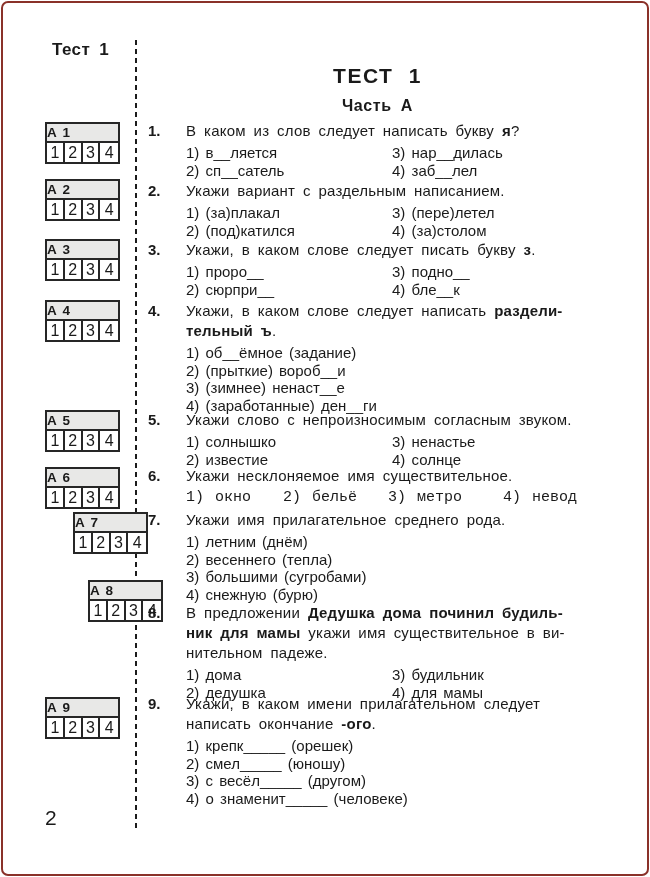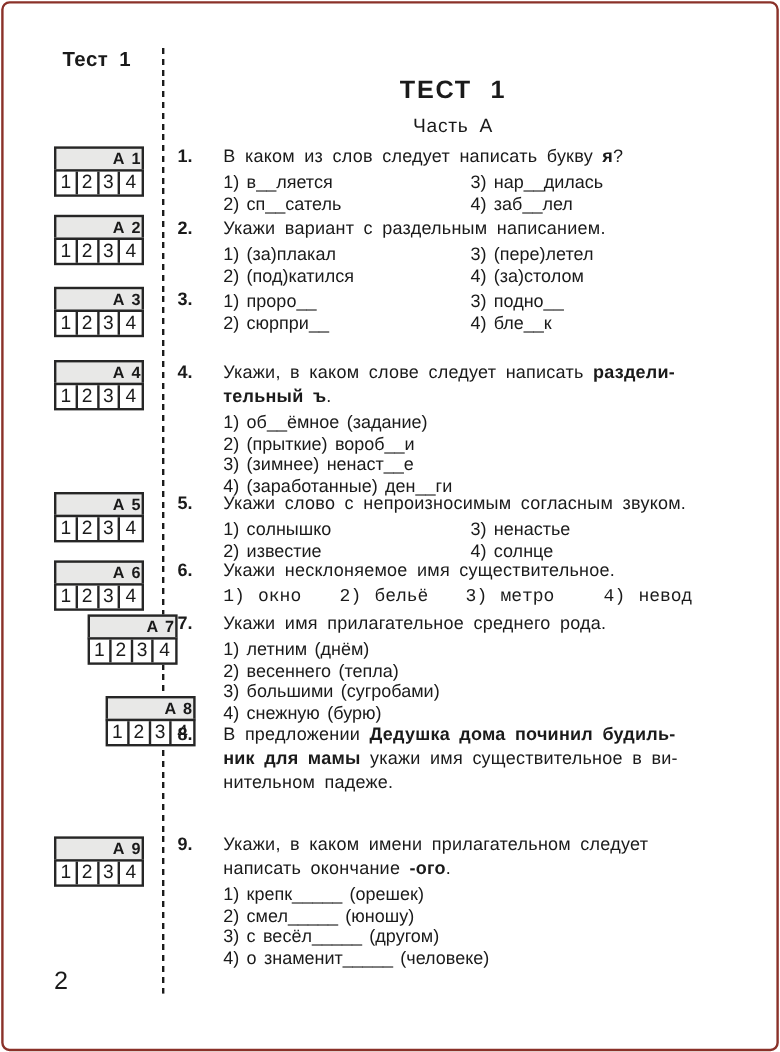--- a/index.html
+++ b/index.html
@@ -12,29 +12,29 @@
   .margin-title{position:absolute;left:52px;top:40px;font-size:17px;font-weight:bold;word-spacing:4px;letter-spacing:.4px;}
   .divider{
     position:absolute;left:135px;top:40px;width:2px;height:788px;
     background:repeating-linear-gradient(to bottom,#1b1b1b 0 5px,transparent 5px 9px);
   }
   .pagenum{position:absolute;left:45px;top:806px;font-size:21px;}
   
   .abox{position:absolute;left:45px;width:75px;}
   .abox-h{
     height:21px;border:2px solid #262626;background:#e8e8e7;
-    font-size:13.5px;font-weight:bold;text-align:right;line-height:17px;letter-spacing:1px;
+    font-size:13.5px;font-weight:bold;text-align:left;line-height:17px;letter-spacing:1px;
   }
   .abox-c{display:grid;grid-template-columns:repeat(4,1fr);height:23px;border:2px solid #262626;margin-top:-2px;background:#fff;}
   .acell{border-right:2px solid #262626;font-size:16px;text-align:center;line-height:19px;}
   .acell:last-child{border-right:none;}
   
   .content{position:absolute;left:148px;top:0;width:459px;height:877px;}
   .t-title{position:absolute;top:64px;left:0;width:100%;text-align:center;font-size:21px;font-weight:bold;word-spacing:8px;letter-spacing:1.5px;}
-  .t-part{position:absolute;top:97px;left:0;width:100%;text-align:center;font-size:16px;font-weight:normal;word-spacing:4px;letter-spacing:.6px;}
+  .t-part{position:absolute;top:97px;left:0;width:100%;text-align:center;font-size:16px;font-weight:bold;word-spacing:4px;letter-spacing:.6px;}
   .q{position:absolute;left:0;right:0;display:flex;}
   .q-num{width:38px;flex:0 0 38px;font-size:15px;font-weight:bold;line-height:20px;}
   .q-body{flex:1;font-size:15px;}
   .q-stem{line-height:20px;word-spacing:3.5px;letter-spacing:.2px;}
   .q-opts{margin-top:3px;line-height:17.5px;word-spacing:2px;}
   .q-opts.cols2{display:grid;grid-template-columns:206px 1fr;grid-template-rows:repeat(2,auto);grid-auto-flow:column;}
   .q-opts.col1{display:block;}
   .q-opts.row{display:grid;grid-template-columns:97px 105px 115px 1fr;font-family:Liberation Mono, monospace;}
 </style>
 </head>
@@ -157,20 +157,21 @@
               <div class="opt">1) (за)плакал</div>
               <div class="opt">2) (под)катился</div>
               <div class="opt">3) (пере)летел</div>
               <div class="opt">4) (за)столом</div>
             </div>
           </div>
         </div>
         <div class="q" style="top: 240px;">
           <div class="q-num">3.</div>
           <div class="q-body">
+            <div class="q-stem">Укажи, в каком слове следует писать букву <b>з</b>.</div>
             <div class="q-opts cols2">
               <div class="opt">1) проро__</div>
               <div class="opt">2) сюрпри__</div>
               <div class="opt">3) подно__</div>
               <div class="opt">4) бле__к</div>
             </div>
           </div>
         </div>
         <div class="q" style="top: 301px;">
           <div class="q-num">4.</div>
@@ -217,20 +218,26 @@
               <div class="opt">2) весеннего (тепла)</div>
               <div class="opt">3) большими (сугробами)</div>
               <div class="opt">4) снежную (бурю)</div>
             </div>
           </div>
         </div>
         <div class="q" style="top: 603px;">
           <div class="q-num">8.</div>
           <div class="q-body">
             <div class="q-stem">В предложении <b>Дедушка дома починил будиль-</b><br><b>ник для мамы</b> укажи имя существительное в ви-<br>нительном падеже.</div>
+            <div class="q-opts cols2">
+              <div class="opt">1) дома</div>
+              <div class="opt">2) дедушка</div>
+              <div class="opt">3) будильник</div>
+              <div class="opt">4) для мамы</div>
+            </div>
           </div>
         </div>
         <div class="q" style="top: 694px;">
           <div class="q-num">9.</div>
           <div class="q-body">
             <div class="q-stem">Укажи, в каком имени прилагательном следует<br>написать окончание <b>-ого</b>.</div>
             <div class="q-opts col1">
               <div class="opt">1) крепк_____ (орешек)</div>
               <div class="opt">2) смел_____ (юношу)</div>
               <div class="opt">3) с весёл_____ (другом)</div>

